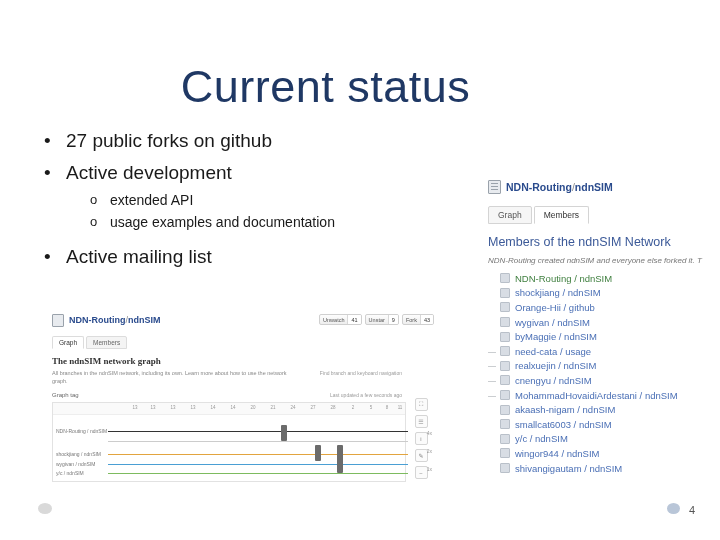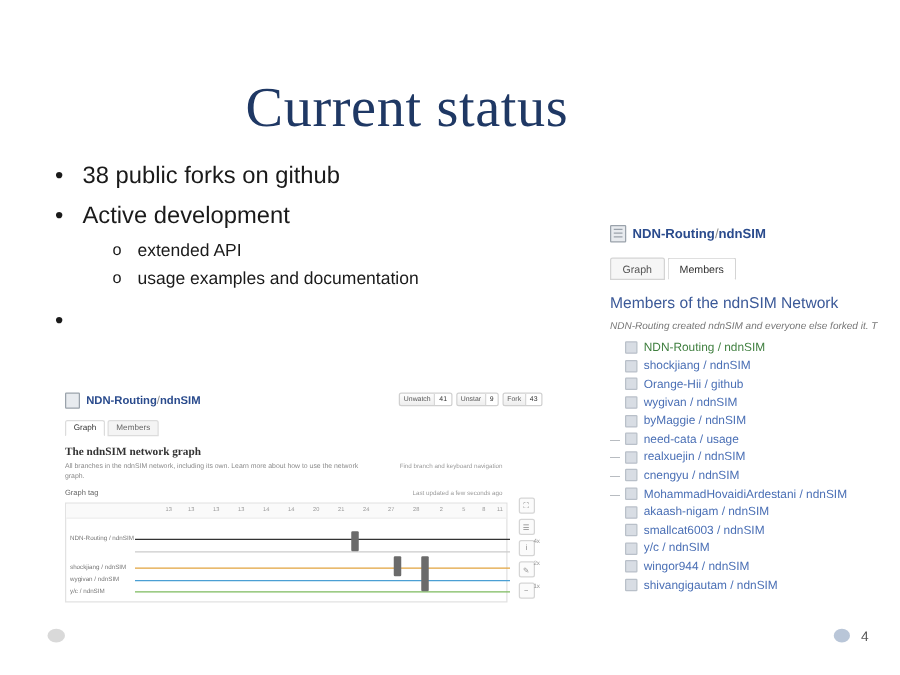--- a/index.html
+++ b/index.html
@@ -20,21 +20,21 @@
     width: 720px;
     height: 540px;
     background: #ffffff;
   }
   .title {
     position: absolute;
     left: 0;
     top: 62px;
     width: 651px;
     text-align: center;
-    font-family: Liberation Serif, serif;
+    font-family: Liberation Sans, sans-serif;
     font-size: 45px;
     color: #1f3864;
     letter-spacing: 0.5px;
     line-height: 1.1;
   }
   .bullets {
     position: absolute;
     left: 32px;
     top: 128px;
     width: 430px;
@@ -389,38 +389,39 @@
 </head>
 <body>
 
 <div class="slide">
 
   <div class="title">Current status</div>
 
   <div class="bullets">
     <div class="b1">
       <span class="dot">•</span>
-      <span>38 public forks on github</span>
+      <span>27 public forks on github</span>
     </div>
     <div class="b1">
       <span class="dot">•</span>
       <span>Active development</span>
     </div>
     <div class="sublist">
       <div class="b2">
         <span class="circ">o</span>
         <span>extended API</span>
       </div>
       <div class="b2">
         <span class="circ">o</span>
         <span>usage examples and documentation</span>
       </div>
     </div>
     <div class="b1 last">
       <span class="dot">•</span>
+      <span>Active mailing list</span>
     </div>
   </div>
 
   <div class="members-shot">
     <div class="ms-repohead">
       <span class="ms-repoicon"></span>
       <span class="ms-repotext"><span>NDN-Routing</span><span class="sep">/</span><span>ndnSIM</span></span>
     </div>
     <div class="ms-tabs">
       <div class="ms-tab">Graph</div>

